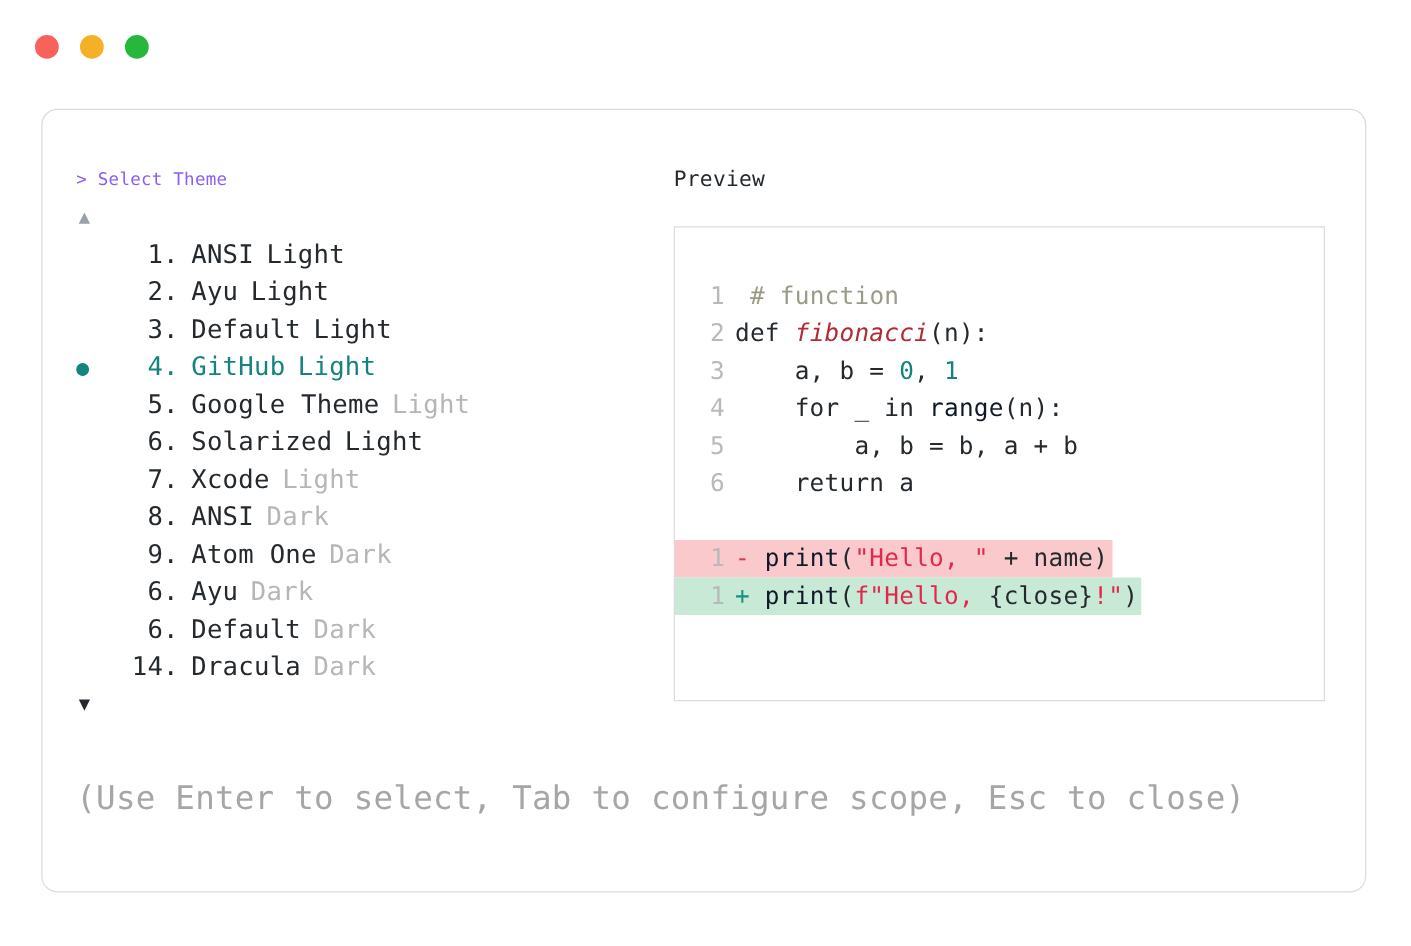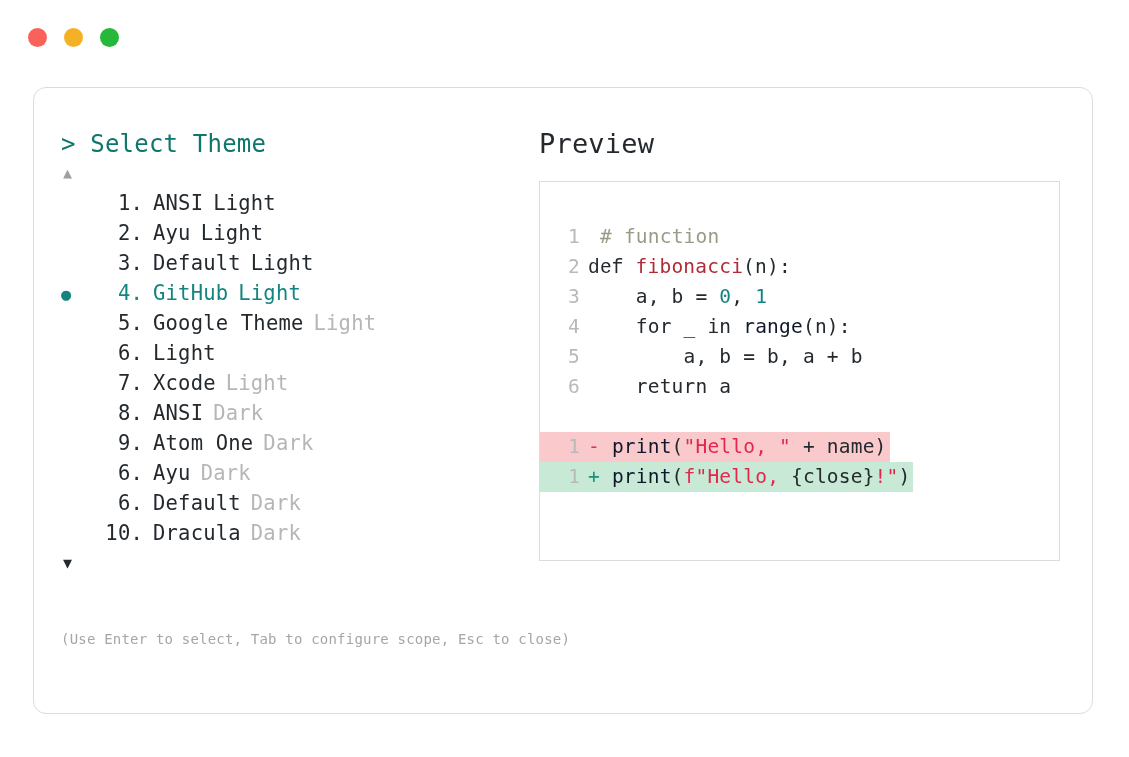--- a/index.html
+++ b/index.html
@@ -53,23 +53,23 @@
 
   
   .left-col {
     position: absolute;
     left: 27px;
     top: 42px;
     width: 470px;
   }
 
   .prompt-row {
-    font-size: 24px;
+    font-size: 14px;
     line-height: 28px;
-    color: #0f766e;
+    color: #8b5cf6;
     letter-spacing: 0.2px;
     white-space: pre;
   }
 
   .scroll-arrow {
     font-size: 15px;
     line-height: 30px;
     height: 30px;
     padding-left: 2px;
   }
@@ -110,36 +110,36 @@
   .theme-item.selected .index-cell,
   .theme-item.selected .name-cell,
   .theme-item.selected .variant-cell { color: #14857e; }
   .variant-dim { color: #b6b6b6; }
 
   
   .hint {
     position: absolute;
     left: 27px;
     top: 537px;
-    font-size: 14px;
+    font-size: 26px;
     line-height: 28px;
     color: #a6a6a6;
     letter-spacing: 0.2px;
     white-space: pre;
   }
 
   
   .right-col {
     position: absolute;
     left: 505px;
     top: 42px;
     width: 530px;
   }
   .preview-title {
-    font-size: 27px;
+    font-size: 17px;
     line-height: 28px;
     color: #24292e;
     letter-spacing: 0.2px;
     margin-bottom: 23px;
     white-space: pre;
   }
   .preview-box {
     box-sizing: border-box;
     width: 521px;
     height: 380px;
@@ -191,22 +191,22 @@
     letter-spacing: 0.2px;
     padding: 0 3px 0 0;
   }
   .diff-removed .gutter { background: #f9c9cb; }
   .diff-added   .gutter { background: #c8e9d6; }
   .diff-removed .diff-body { background: #f9c9cb; }
   .diff-added   .diff-body { background: #c8e9d6; }
 
   
   .tok-comment  { color: #9a9a86; margin-left: 12px; }
-  .tok-keyword  { color: #24292e; font-family: Liberation Mono, monospace; }
-  .tok-func-def { color: #b02b34; }
+  .tok-keyword  { color: #24292e; }
+  .tok-func-def { color: #b02b34; font-style: italic; }
   .tok-builtin  { color: #0f172a; }
   .tok-number   { color: #14857e; }
   .tok-string   { color: #e3274c; }
   .tok-plain    { color: #24292e; }
   .tok-minus    { color: #d8364a; }
   .tok-plus     { color: #17927f; }
 </style>
 </head>
 <body>
 
@@ -221,27 +221,27 @@
 
     <div class="left-col">
       <div class="prompt-row">&gt; Select Theme</div>
       <div class="scroll-arrow up">▲</div>
       <ul class="theme-list" id="theme-list">
           <li class="theme-item"><span class="bullet-cell empty">&nbsp;</span><span class="index-cell"> 1.</span><span class="name-cell">ANSI</span><span class="variant-cell">Light</span></li>
           <li class="theme-item"><span class="bullet-cell empty">&nbsp;</span><span class="index-cell"> 2.</span><span class="name-cell">Ayu</span><span class="variant-cell">Light</span></li>
           <li class="theme-item"><span class="bullet-cell empty">&nbsp;</span><span class="index-cell"> 3.</span><span class="name-cell">Default</span><span class="variant-cell">Light</span></li>
           <li class="theme-item selected"><span class="bullet-cell">●</span><span class="index-cell"> 4.</span><span class="name-cell">GitHub</span><span class="variant-cell">Light</span></li>
           <li class="theme-item"><span class="bullet-cell empty">&nbsp;</span><span class="index-cell"> 5.</span><span class="name-cell">Google Theme</span><span class="variant-cell variant-dim">Light</span></li>
-          <li class="theme-item"><span class="bullet-cell empty">&nbsp;</span><span class="index-cell"> 6.</span><span class="variant-cell">Light</span></li>
+          <li class="theme-item"><span class="bullet-cell empty">&nbsp;</span><span class="index-cell"> 6.</span><span class="name-cell">Solarized</span><span class="variant-cell">Light</span></li>
           <li class="theme-item"><span class="bullet-cell empty">&nbsp;</span><span class="index-cell"> 7.</span><span class="name-cell">Xcode</span><span class="variant-cell variant-dim">Light</span></li>
           <li class="theme-item"><span class="bullet-cell empty">&nbsp;</span><span class="index-cell"> 8.</span><span class="name-cell">ANSI</span><span class="variant-cell variant-dim">Dark</span></li>
           <li class="theme-item"><span class="bullet-cell empty">&nbsp;</span><span class="index-cell"> 9.</span><span class="name-cell">Atom One</span><span class="variant-cell variant-dim">Dark</span></li>
           <li class="theme-item"><span class="bullet-cell empty">&nbsp;</span><span class="index-cell">6.</span><span class="name-cell">Ayu</span><span class="variant-cell variant-dim">Dark</span></li>
           <li class="theme-item"><span class="bullet-cell empty">&nbsp;</span><span class="index-cell">6.</span><span class="name-cell">Default</span><span class="variant-cell variant-dim">Dark</span></li>
-          <li class="theme-item"><span class="bullet-cell empty">&nbsp;</span><span class="index-cell">10.</span><span class="name-cell">Dracula</span><span class="variant-cell variant-dim">Dark</span></li>
+          <li class="theme-item"><span class="bullet-cell empty">&nbsp;</span><span class="index-cell">14.</span><span class="name-cell">Dracula</span><span class="variant-cell variant-dim">Dark</span></li>
         </ul>
       <div class="scroll-arrow down">▼</div>
     </div>
 
     <div class="hint">(Use Enter to select, Tab to configure scope, Esc to close)</div>
 
     <div class="right-col">
       <div class="preview-title">Preview</div>
       <div class="preview-box">
         <div id="code-lines">

